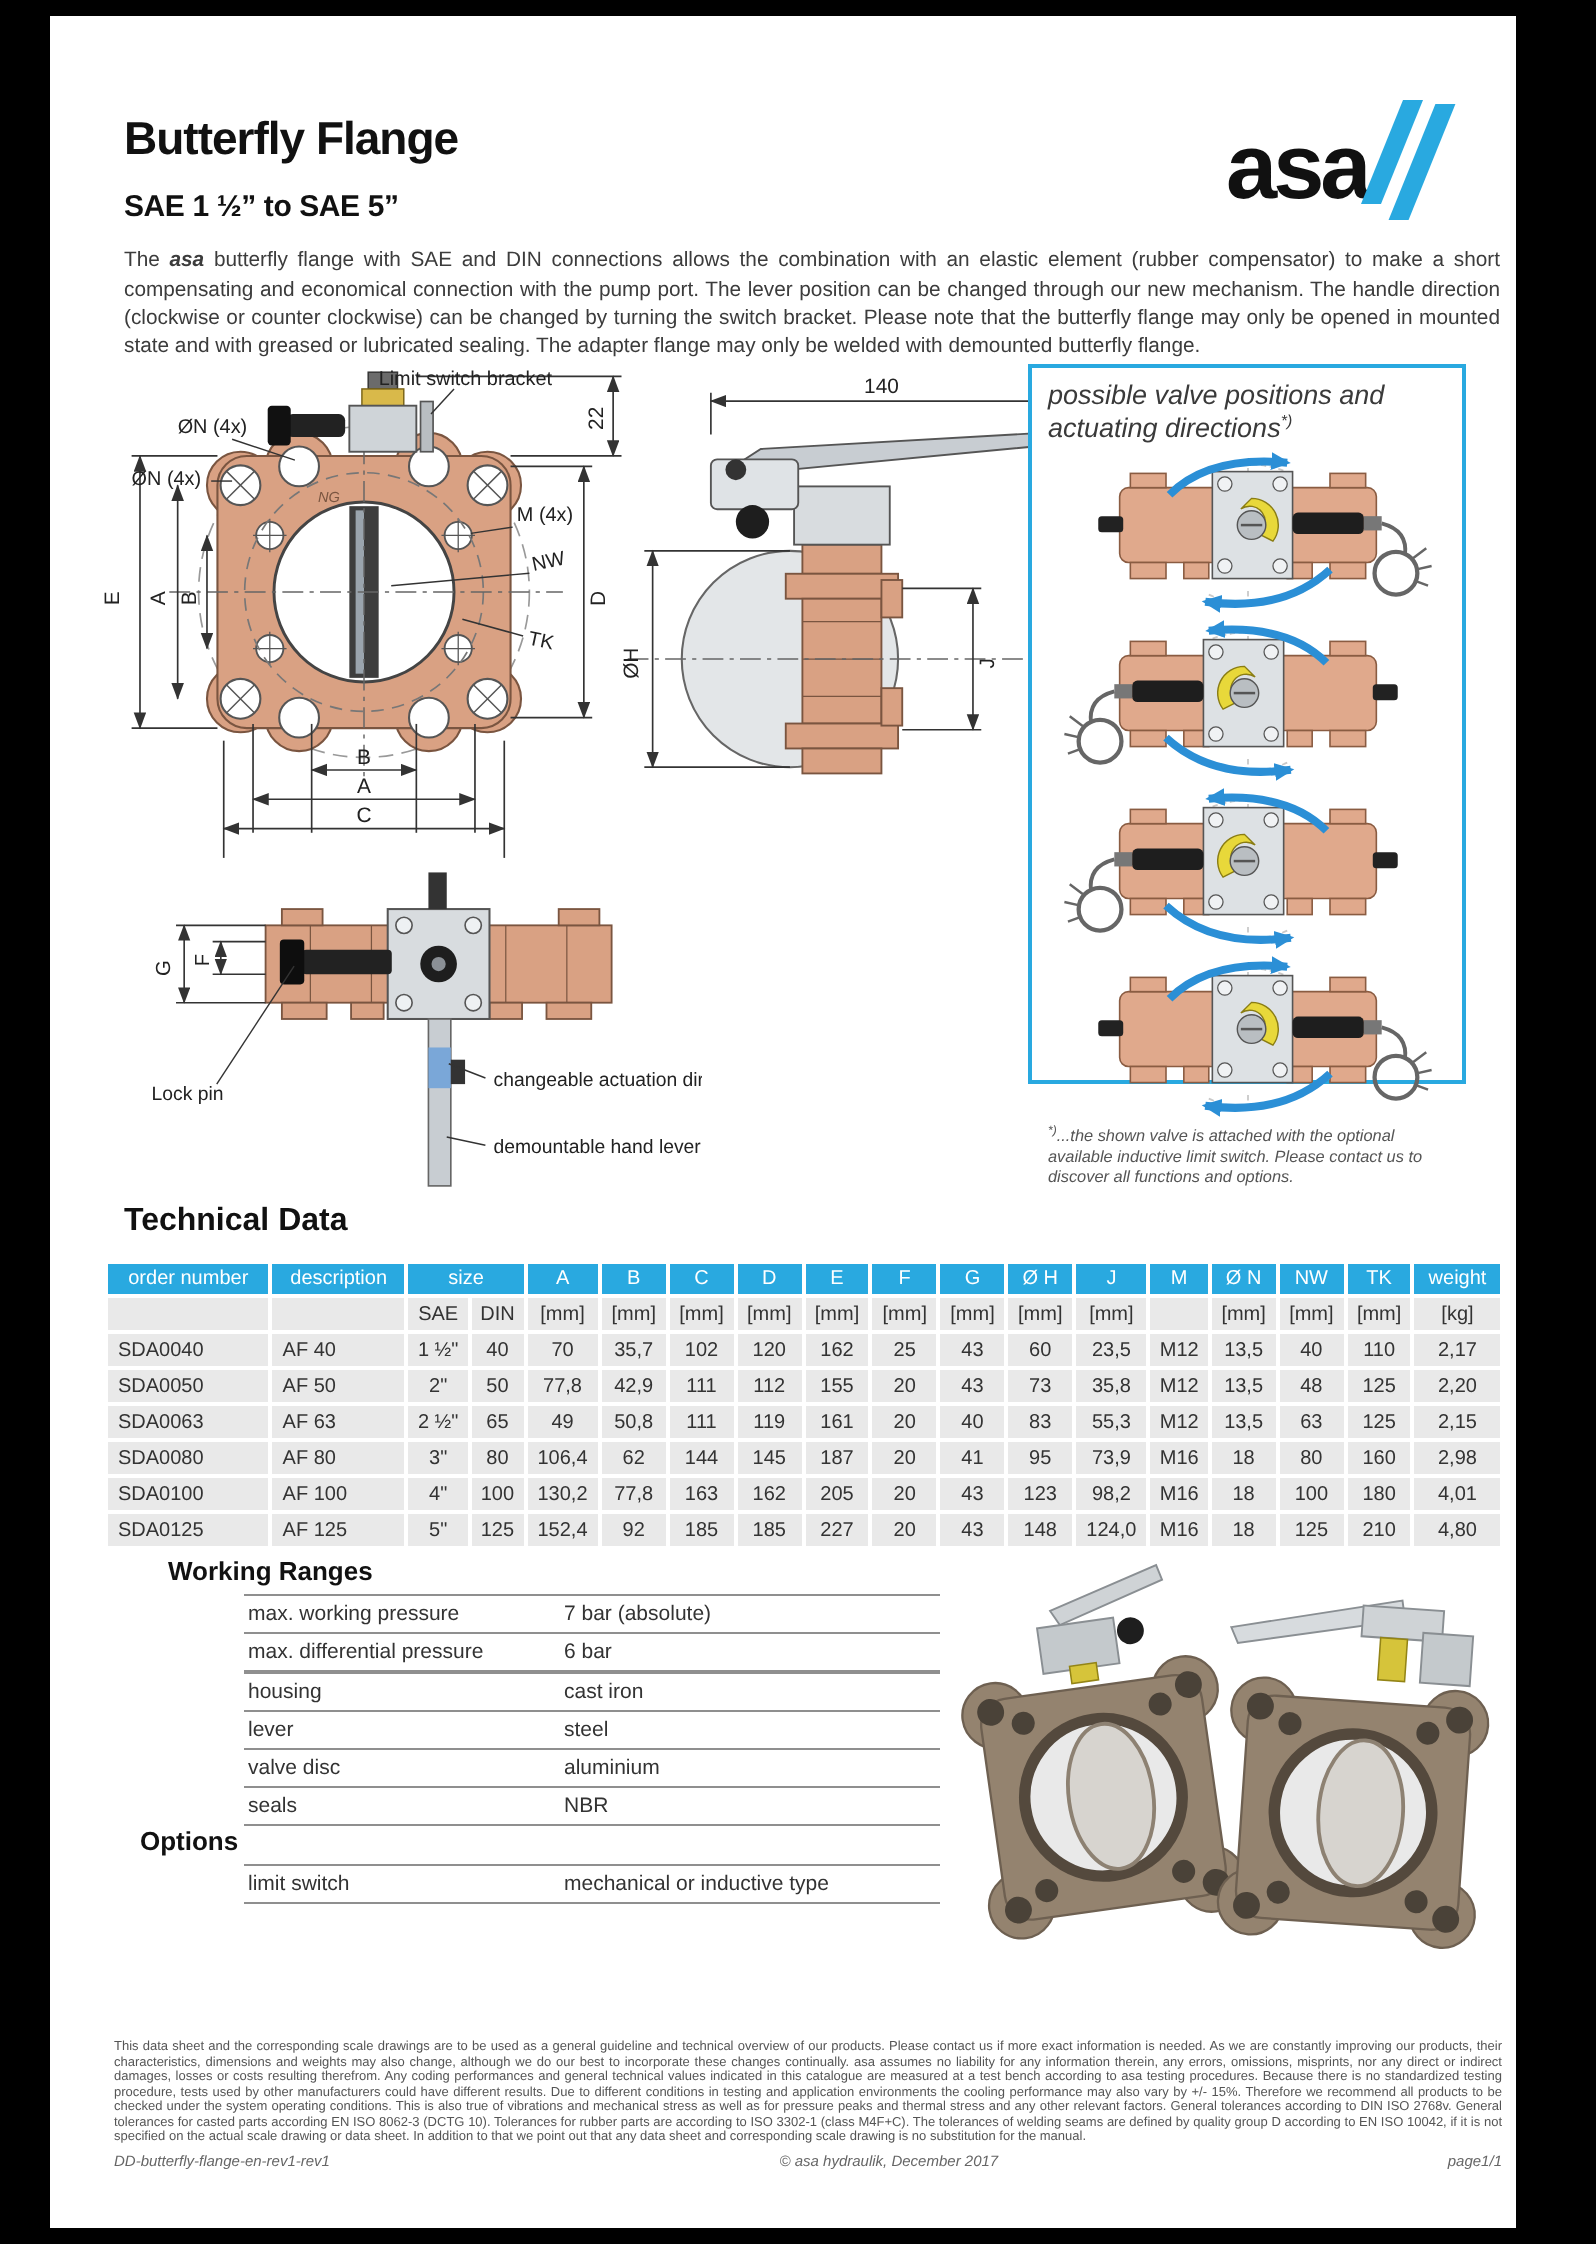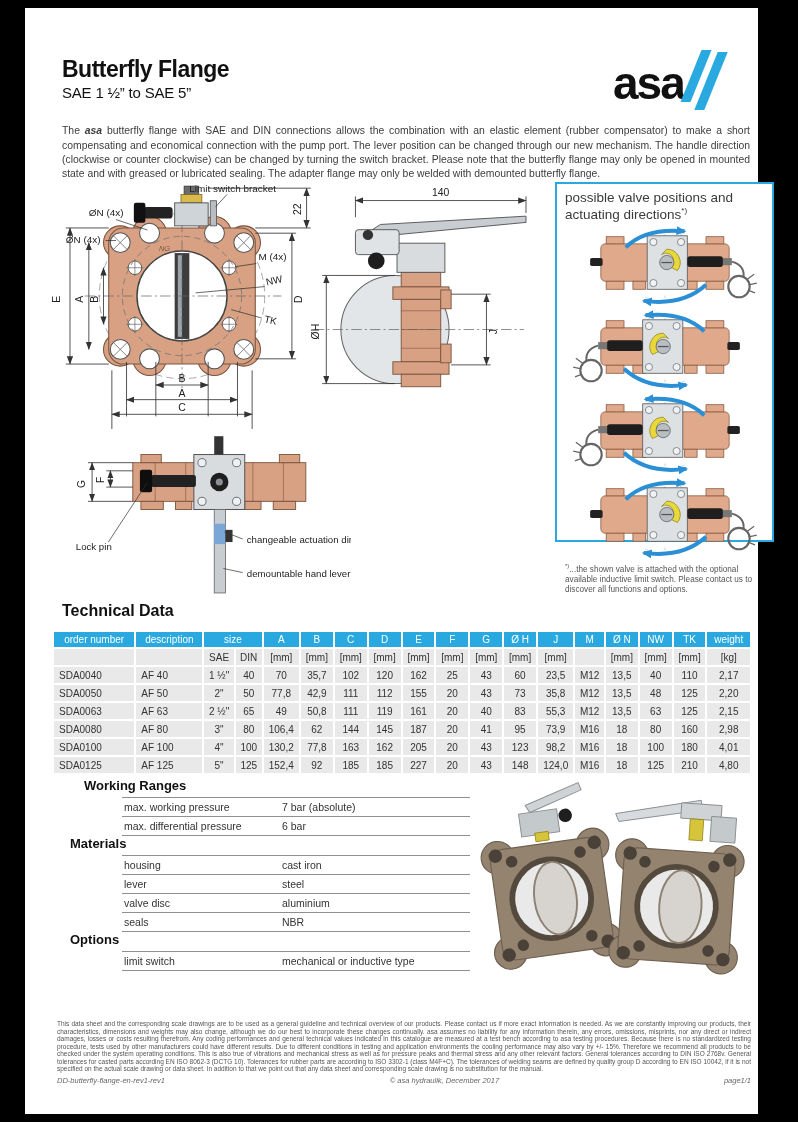--- a/index.html
+++ b/index.html
@@ -2,36 +2,36 @@
 <html><head>
 <meta charset="utf-8">
 <style>
   html,body{margin:0;padding:0;background:#1b1b1b;font-family:"Liberation Sans",sans-serif;}
   .stage{position:relative;width:798px;height:1122px;background:#000000;overflow:hidden;}
   .page{position:absolute;left:25px;top:8px;width:733px;height:1106px;background:#ffffff;}
 
   
   .titleblock{position:absolute;left:37px;top:50px;color:#111;}
   .title{font-size:23px;font-weight:bold;letter-spacing:-0.5px;line-height:1;}
-  .subtitle{font-size:15px;font-weight:normal;margin-top:3px;letter-spacing:-0.2px;}
+  .subtitle{font-size:15px;font-weight:bold;margin-top:14px;letter-spacing:-0.2px;}
   .logo{position:absolute;left:588px;top:36px;display:flex;align-items:flex-end;}
   .logo-text{font-size:46px;font-weight:bold;color:#111;letter-spacing:-2px;line-height:0.8;}
   .logo-slash{display:inline-block;width:10px;height:52px;background:#29a9e0;transform:skewX(-22deg);margin-left:7px;}
   .logo-slash.s2{height:58px;margin-left:5px;position:relative;top:8px;}
 
   .intro{position:absolute;left:37px;top:106px;width:688px;font-size:10.4px;line-height:1.38;color:#3c3c3c;text-align:justify;}
   .intro b i{font-style:italic;}
 
   
   .drawings{position:absolute;left:0;top:170px;width:733px;height:418px;}
   .svgblock{position:absolute;}
   svg text{font-family:"Liberation Sans",sans-serif;}
 
   
-  .valve-panel{position:absolute;left:530px;top:4px;width:219px;height:360px;border:2px solid #29a9e0;box-sizing:border-box;background:#fff;padding:6px 8px;}
+  .valve-panel{position:absolute;left:489px;top:4px;width:219px;height:360px;border:2px solid #29a9e0;box-sizing:border-box;background:#fff;padding:6px 8px;font-style:italic;}
   .vp-title{font-size:13.5px;color:#3a3a3a;line-height:1.15;}
   .vp-title sup{font-size:8px;}
   .valve-stack{margin-top:4px;}
   .valve-item{width:198px;height:82px;margin:1px auto 2px auto;}
   .valve-item.flip svg{transform:scaleX(-1);}
   .vp-footnote{font-size:8.2px;color:#555;line-height:1.25;margin-top:3px;}
   .vp-footnote sup{font-size:6px;}
 
   
   .tech-heading{position:absolute;left:37px;top:594px;font-size:16px;font-weight:bold;color:#111;}
@@ -555,21 +555,20 @@
     <div class="spec-table">
           <div class="spec-row">
             <div class="spec-label">max. working pressure</div>
             <div class="spec-value">7 bar (absolute)</div>
           </div>
           <div class="spec-row">
             <div class="spec-label">max. differential pressure</div>
             <div class="spec-value">6 bar</div>
           </div>
         </div>
-    <div class="spec-heading">Materials</div>
     <div class="spec-table">
           <div class="spec-row">
             <div class="spec-label">housing</div>
             <div class="spec-value">cast iron</div>
           </div>
           <div class="spec-row">
             <div class="spec-label">lever</div>
             <div class="spec-value">steel</div>
           </div>
           <div class="spec-row">

